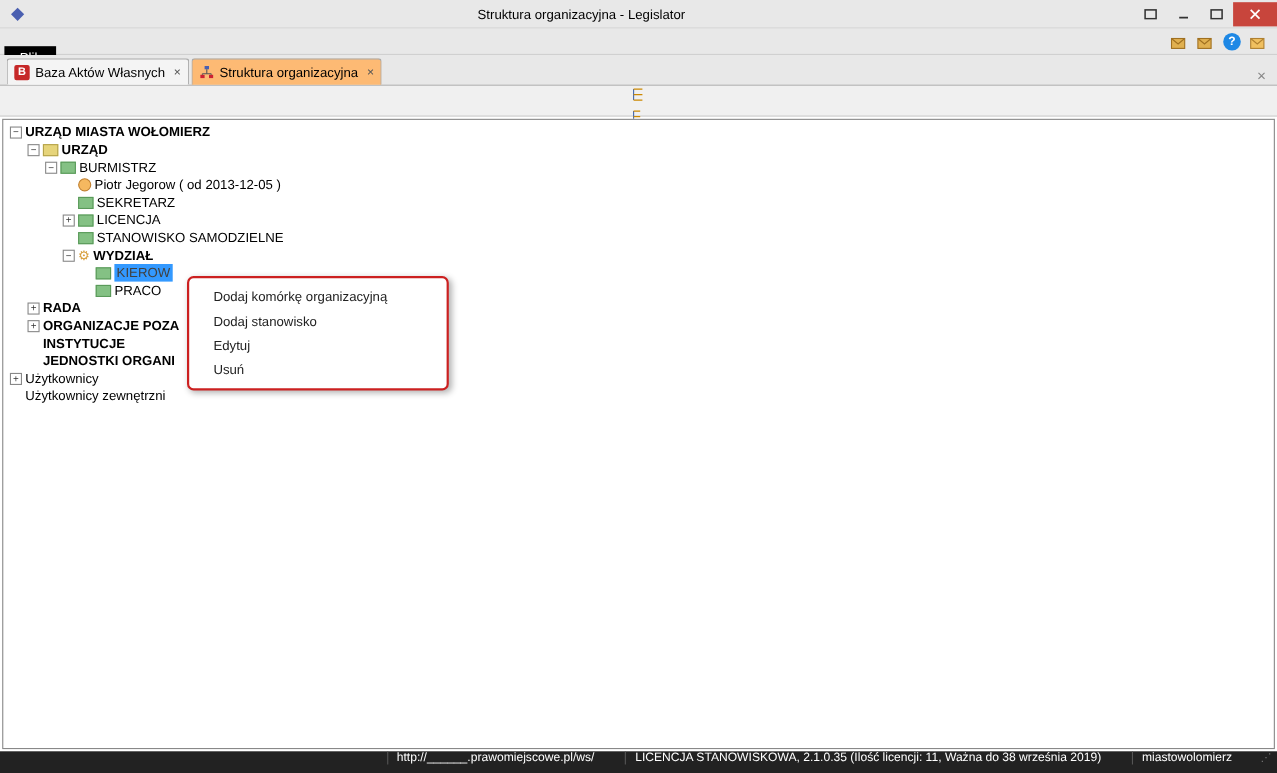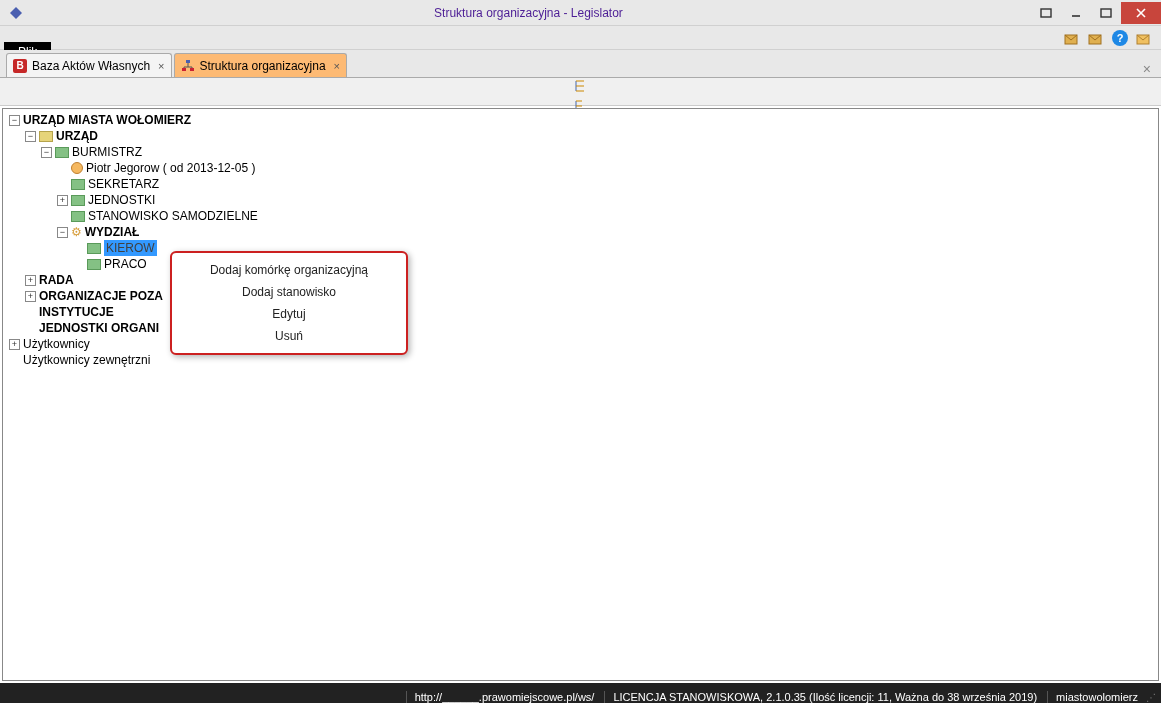--- a/index.html
+++ b/index.html
@@ -1,21 +1,21 @@
 <!DOCTYPE html>
 <html><head>
 <meta charset="utf-8">
 <style>
   * { box-sizing: border-box; margin: 0; padding: 0; font-family: Tahoma, Arial, sans-serif; }
   body { width: 1161px; height: 703px; background: #fff; display: flex; flex-direction: column; overflow: hidden; }
 
   
   .titlebar { height: 26px; background: #e8e8e8; display: flex; align-items: center; border-bottom: 1px solid #d0d0d0; }
   .titlebar .app-icon { width: 20px; height: 20px; margin-left: 6px; display:flex; align-items:center; justify-content:center; }
-  .titlebar .title { flex: 1; text-align: center; font-size: 12px; color: #4c1d95; }
+  .titlebar .title { flex: 1; text-align: center; font-size: 12px; color: #000000; }
   .titlebar .winbtns { display: flex; }
   .titlebar .winbtn { width: 30px; height: 22px; display:flex; align-items:center; justify-content:center; font-size: 14px; color:#333; cursor:pointer; }
   .titlebar .winbtn.close { background:#c8453c; color:#fff; width:40px; }
 
   
   .menubar { height: 24px; background: #e8e8e8; display:flex; align-items:center; border-bottom:1px solid #d0d0d0; }
   .menubar .menu-plik { background:#000000; color:#fff; padding:3px 14px; font-size:12px; cursor:pointer; margin-left:4px;margin-top:28px; }
   .menubar .spacer { flex:1; }
   .menubar .toolicons { display:flex; gap:6px; padding-right:8px; align-items:center;}
   .toolicons .ticon { width:18px; height:18px; display:flex; align-items:center; justify-content:center; font-size:14px; cursor:pointer;}
@@ -51,24 +51,24 @@
   .toggle.empty { border:none; width:11px;}
   .folder { width:14px; height:11px; background:#e6d47a; border:1px solid #b5a34b; display:inline-block;}
   .folder-special { background:#84c184; border-color:#5a9a5a;}
   .person { width:12px; height:12px; border-radius:50%; background:#f5b860; border:1px solid #c08030; display:inline-block;}
   .gear { color:#d8a040; font-size:12px;}
   .bold { font-weight:bold; }
   .selected { background:#3399ff; color:#404040; padding:0 2px;}
 
   
   .ctx { position:absolute; left:167px; top:142px; width:238px; background:#fff; border:2px solid #cc2020; border-radius:6px; box-shadow:2px 2px 6px rgba(0,0,0,0.3); padding:6px 0; z-index:100;}
-  .ctx-item { padding:4px 22px; font-size:12px; color:#222; cursor:pointer;text-align:center;}
-
-  
-  .statusbar { height:20px; background:#222; color:#fff; display:flex; align-items:flex-end; font-size:11px; padding:0 6px; gap:8px;}
+  .ctx-item { padding:4px 22px; font-size:12px; color:#222; cursor:pointer;}
+
+  
+  .statusbar { height:20px; background:#222; color:#fff; display:flex; align-items:flex-start; font-size:11px; padding:0 6px; gap:26px;}
   .statusbar .sitem { border-left:1px solid #555; padding-left:8px; margin-left:2px;}
   .statusbar .spacer { flex:1;}
   .grip { margin-left:auto; color:#777; font-size:10px; letter-spacing:-1px;}
 </style>
 </head>
 <body>
 
 <div class="titlebar">
   <div class="app-icon">
     <svg width="14" height="14" viewBox="0 0 14 14">
@@ -219,21 +219,21 @@
                         <div class="row">
                       <span class="toggle empty"></span>
                       <span class="folder folder-special"></span>
                       <span>SEKRETARZ</span>
                     </div>
                       </li>
                     <li>
                         <div class="row">
                       <span class="toggle">+</span>
                       <span class="folder folder-special"></span>
-                      <span>JEDNOSTKI</span>
+                      <span>LICENCJA</span>
                     </div>
                       </li>
                     <li>
                         <div class="row">
                       <span class="toggle empty"></span>
                       <span class="folder folder-special"></span>
                       <span>STANOWISKO SAMODZIELNE</span>
                     </div>
                       </li>
                     <li>

